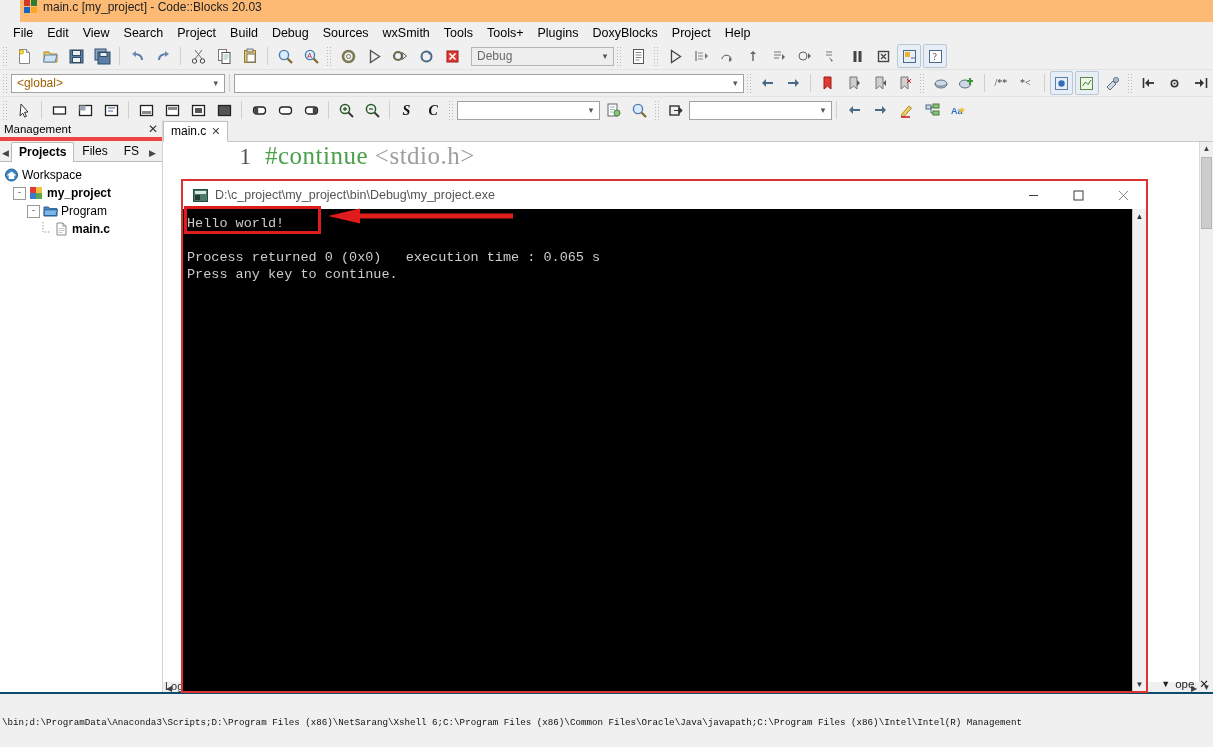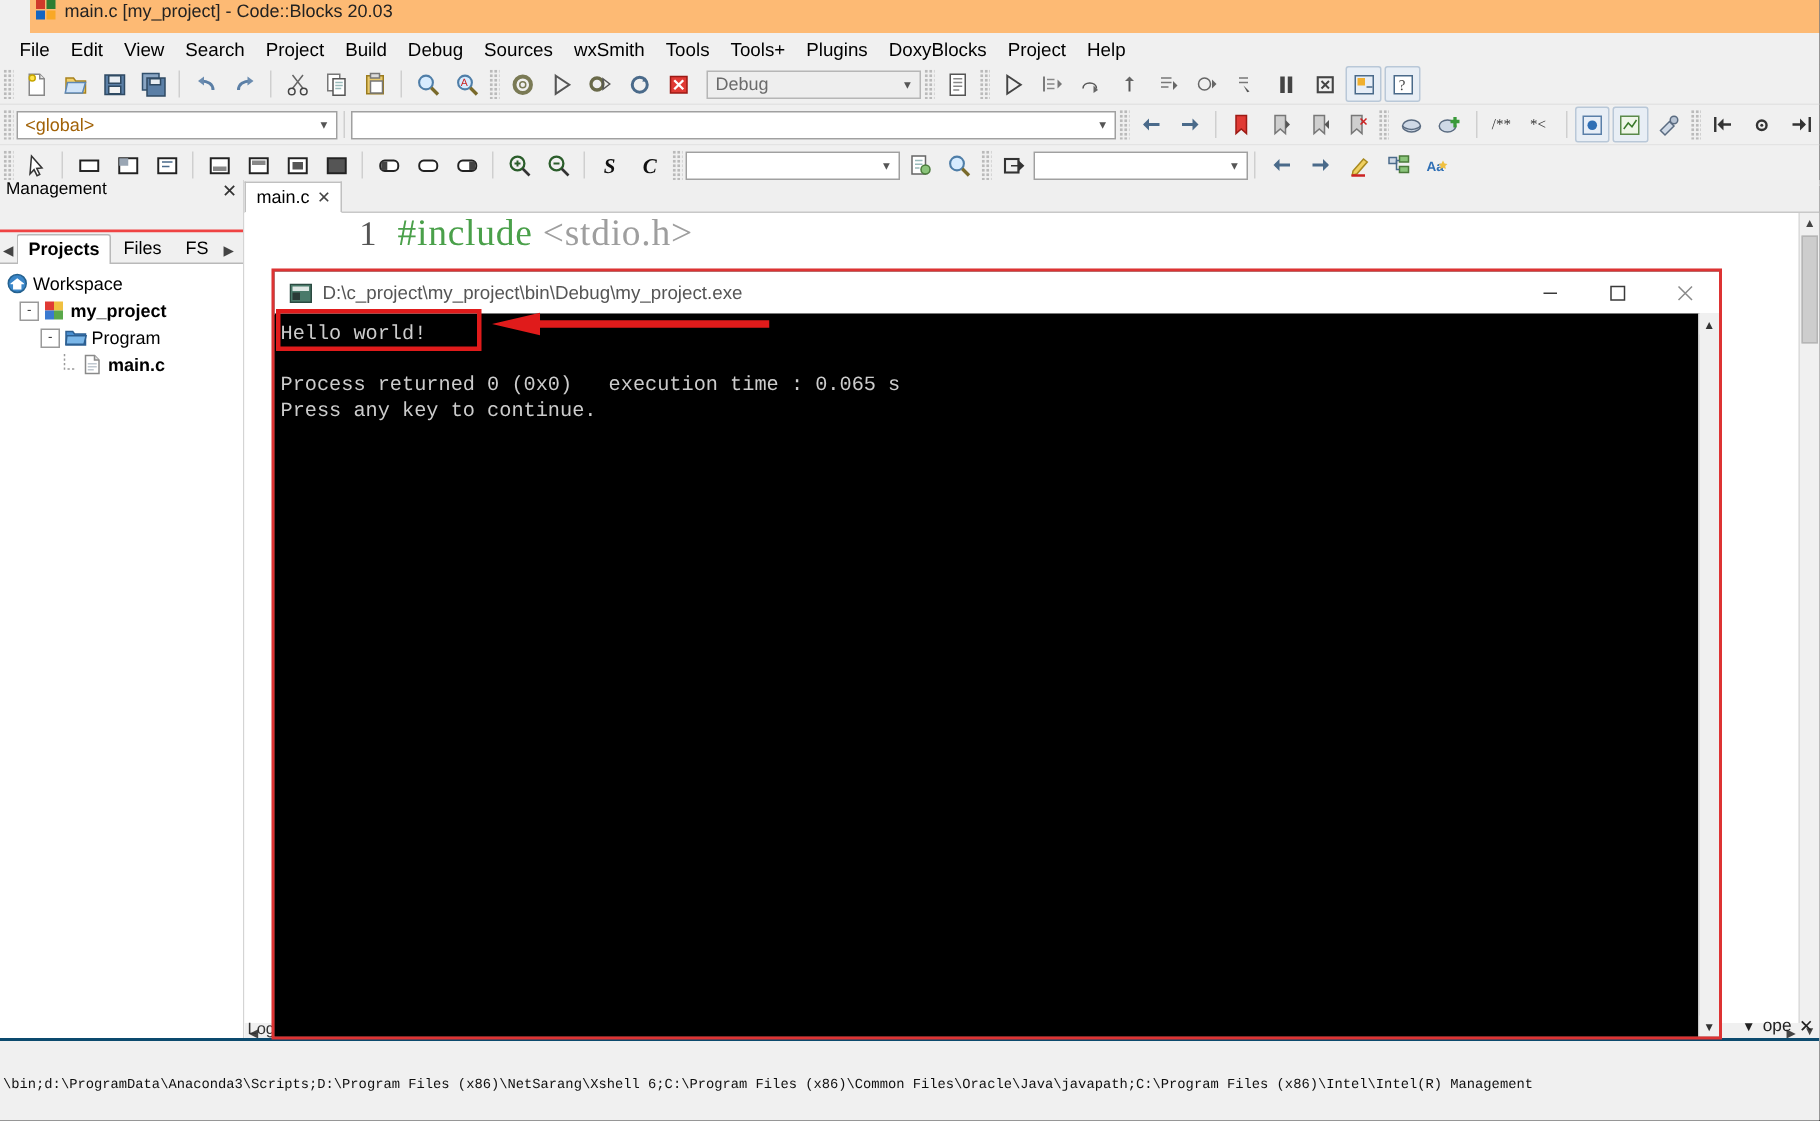--- a/index.html
+++ b/index.html
@@ -36,22 +36,22 @@
   .combo{height:19px;border:1px solid #a0a0a0;background:#fff;display:flex;align-items:center;
          padding:0 0 0 5px;font-size:12px;box-sizing:border-box;}
   .combo .cval{flex:1;overflow:hidden;white-space:nowrap;color:#a16207;}
   .combo .carr{width:16px;text-align:center;color:#555;font-size:9px;}
   .combo.flat{border:1px solid #b6b6b6;background:#eeeeee;color:#6b6b6b;}
   .combo.flat .cval{color:#6b6b6b;}
   
   #main{position:absolute;left:0;top:120px;right:0;bottom:53px;display:flex;}
   
   #mgmt{width:162px;background:#f0f0f0;border-right:1px solid #d4d4d4;display:flex;flex-direction:column;}
-  #mgmt .hdr{height:17px;display:flex;align-items:flex-start;justify-content:space-between;
-             padding:0 4px 16px 4px;font-size:11.5px;background:#f0f0f0;border-bottom:2px solid #ef4444;}
+  #mgmt .hdr{height:17px;display:flex;align-items:center;justify-content:space-between;
+             padding:0 4px 0 4px;font-size:11.5px;background:#f0f0f0;border-bottom:4px solid #ef4444;}
   #mgmt .hdr .x{font-size:12px;color:#333;}
   #mgmt .tabs{height:20px;display:flex;align-items:flex-end;border-bottom:1px solid #b9b9b9;background:#f0f0f0;}
   #mgmt .tabs .arr{width:11px;text-align:center;font-size:9px;color:#444;padding-bottom:3px;}
   #mgmt .tab{padding:2px 7px 3px;font-size:12px;border:1px solid transparent;border-bottom:none;}
   #mgmt .tab.active{background:#fff;border-color:#b9b9b9;border-radius:2px 2px 0 0;
                     position:relative;top:1px;font-weight:bold;}
   #tree{flex:1;background:#fff;padding:4px 0 0 4px;font-size:12px;overflow:hidden;}
   .tnode{display:flex;align-items:center;height:18px;white-space:nowrap;}
   .texp{width:11px;height:11px;border:1px solid #9a9a9a;background:#fff;margin-right:3px;
         font-size:9px;line-height:9px;text-align:center;color:#333;flex:none;}
@@ -686,21 +686,21 @@
   <div id="editor">
     <div id="edtabs">
       <span class="etab">
         <span>main.c</span>
         <span class="xc">✕</span>
       </span>
     </div>
     <div id="edpane">
       <div class="codeline">
         <span class="gutter">1</span>
-        <span class="code"><span class="c-pre">#include </span><span class="c-str">&lt;stdio.h&gt;</span></span>
+        <span class="code"><span class="c-pre">#continue </span><span class="c-str">&lt;stdio.h&gt;</span></span>
       </div>
 
       <div class="vsb">
         <div class="arrowbox">▲</div>
         <div class="thumb" style="top:15px;height:70px;"></div>
         <div class="arrowbox" style="position:absolute;bottom:0;left:0;right:0;">▼</div>
       </div>
       <div class="hsb">
         <div style="position:absolute;left:0;top:0;width:12px;height:12px;display:flex;align-items:center;justify-content:center;font-size:8px;color:#444;">◀</div>
         <div style="position:absolute;right:0;top:0;width:12px;height:12px;display:flex;align-items:center;justify-content:center;font-size:8px;color:#444;">▶</div>

